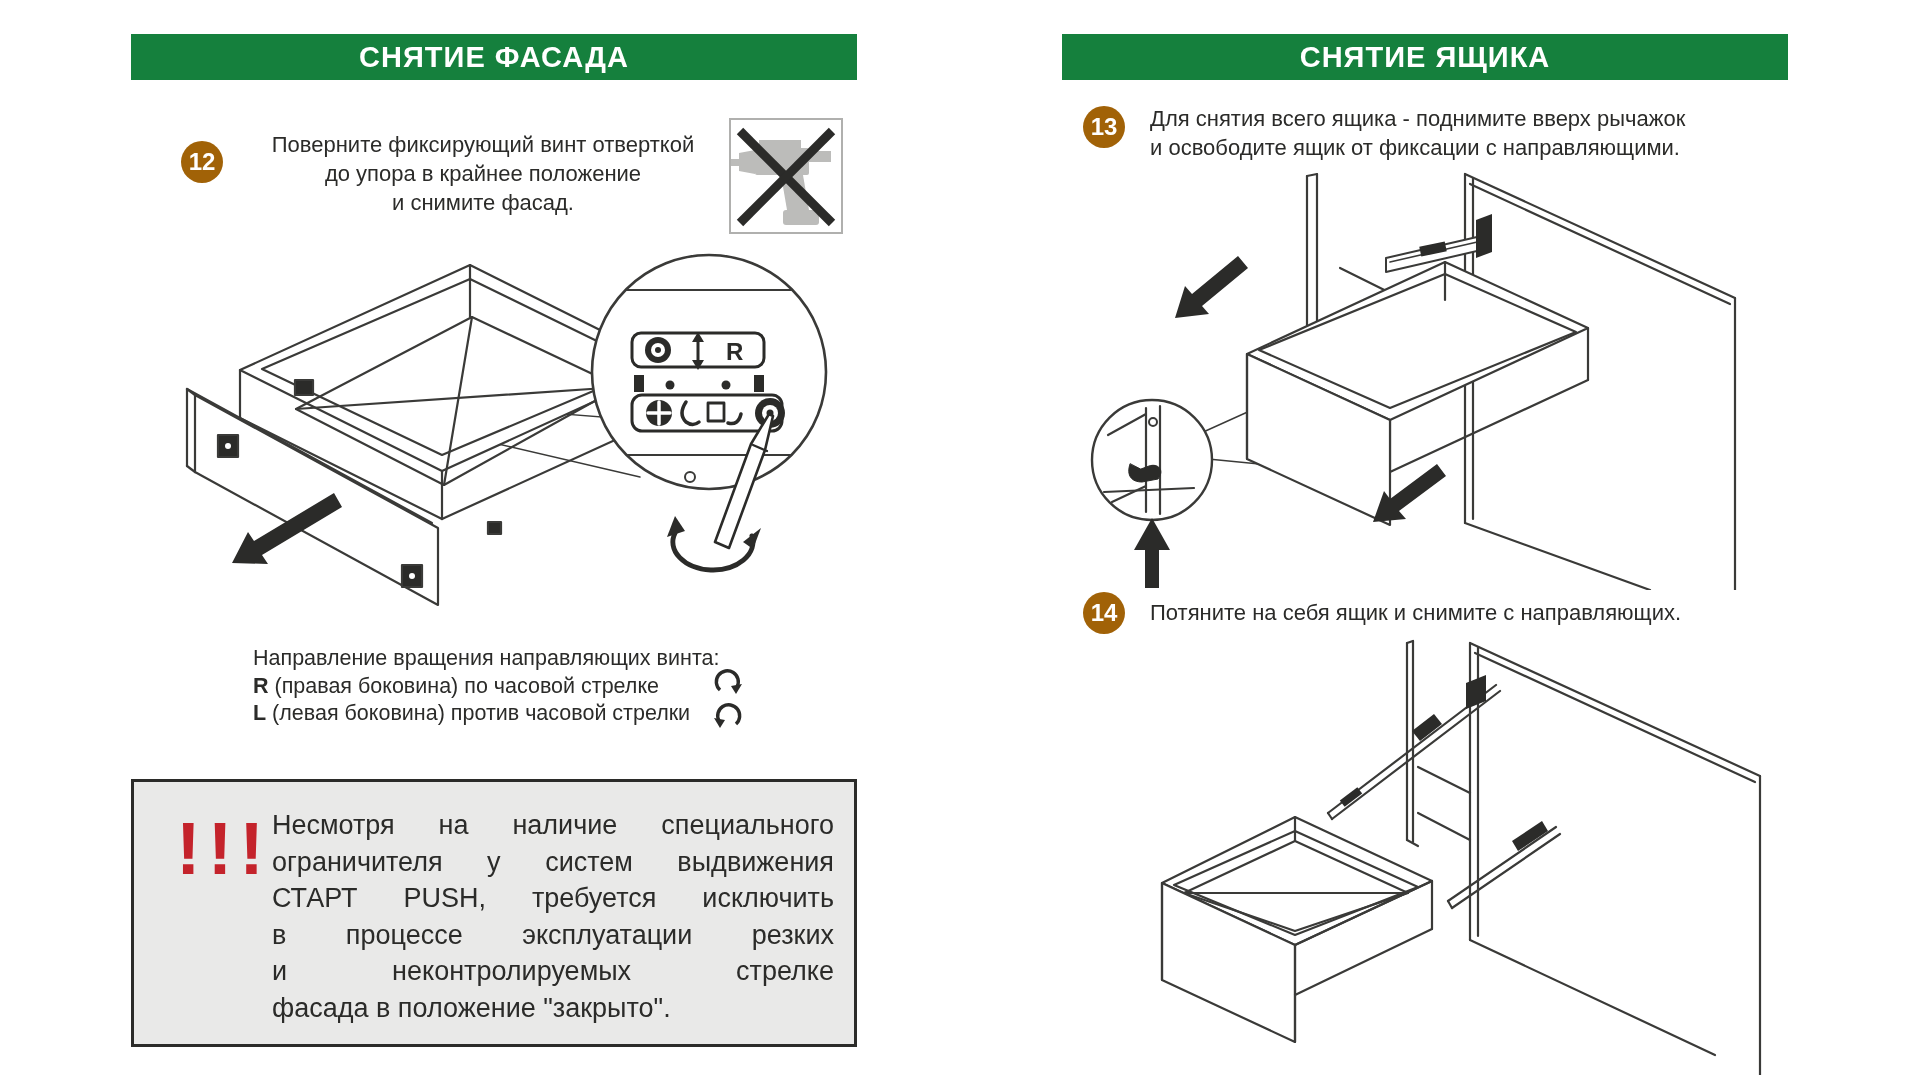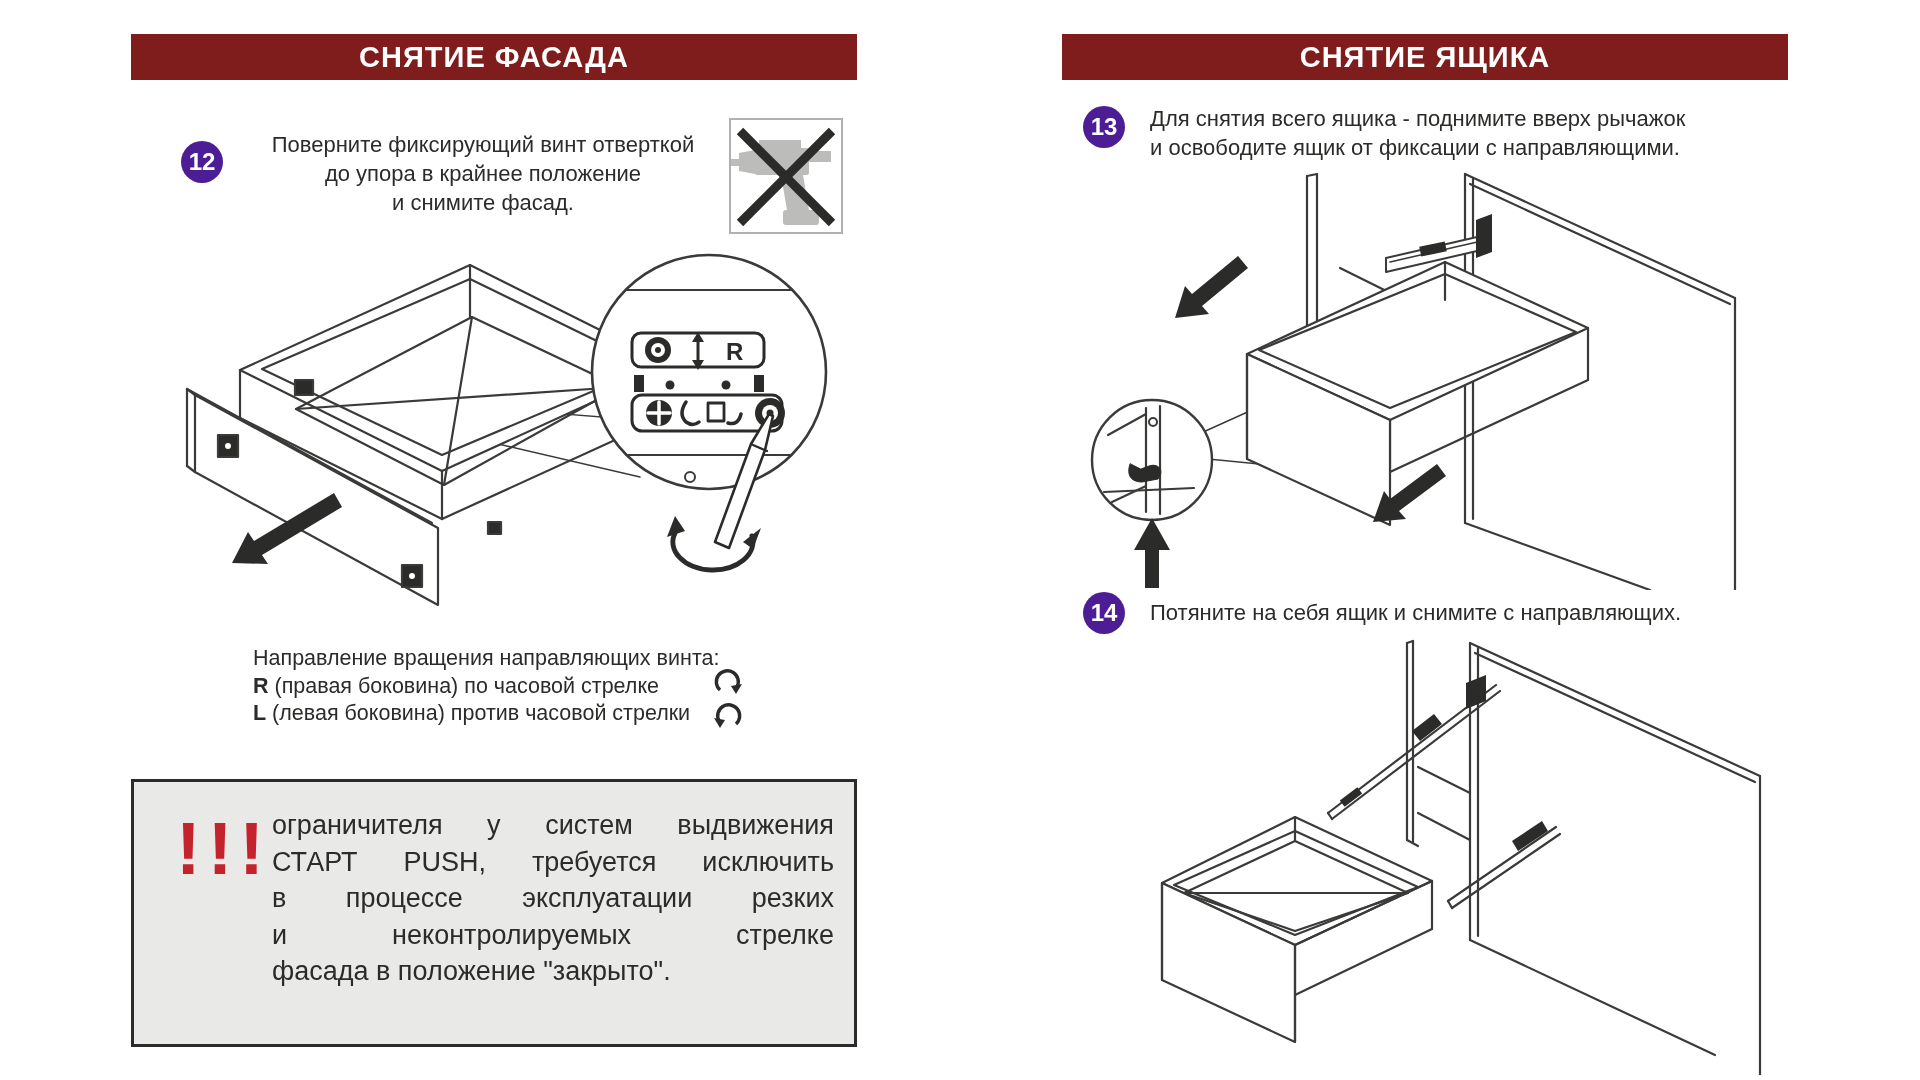--- a/index.html
+++ b/index.html
@@ -1,22 +1,22 @@
 <!DOCTYPE html>
 <html><head>
 <meta charset="utf-8">
 <style>
   html,body{margin:0;padding:0;background:#ffffff;}
   body{width:1920px;height:1080px;position:relative;overflow:hidden;
        font-family:"Liberation Sans", sans-serif;color:#2b2b29;}
-  .hdr{position:absolute;height:46px;background:#7f1d1d;color:#ffffff;
+  .hdr{position:absolute;height:46px;background:#15803d;color:#ffffff;
        font-weight:bold;font-size:29px;letter-spacing:1px;
        display:flex;align-items:center;justify-content:center;}
   .badge{position:absolute;width:42px;height:42px;border-radius:50%;
-       background:#4c1d95;color:#fff;font-weight:bold;font-size:24px;
+       background:#a16207;color:#fff;font-weight:bold;font-size:24px;
        display:flex;align-items:center;justify-content:center;}
   .steptext{position:absolute;font-size:22px;line-height:29px;white-space:pre-line;}
   .note{position:absolute;left:253px;top:645px;font-size:21.5px;line-height:27.5px;}
   .note b{font-weight:bold;}
   .roticon{position:absolute;width:32px;height:32px;}
   .warn{position:absolute;left:131px;top:779px;width:726px;height:268px;
         background:#e9e9e8;border:3px solid #2b2b29;box-sizing:border-box;}
   .warn-marks{position:absolute;left:42px;top:30px;color:#c4232b;
         font-size:74px;font-weight:bold;letter-spacing:7px;line-height:1;}
   .warn-text{position:absolute;left:138px;top:25px;width:562px;
@@ -150,20 +150,21 @@
 <div class="roticon" style="left:712px;top:700px;">
   <svg width="32" height="32" viewBox="0 0 32 32">
     <path d="M 24,24 A 11 11 0 1 0 7,21" fill="none" stroke="#2b2b29" stroke-width="3.4"></path>
     <polygon points="13,20 2,18 8,28" fill="#2b2b29"></polygon>
   </svg>
 </div>
 
 <div class="warn">
   <div class="warn-marks">!!!</div>
   <div class="warn-text">
+    <div class="jl">Несмотря на наличие специального</div>
     <div class="jl">ограничителя у систем выдвижения</div>
     <div class="jl">СТАРТ PUSH, требуется исключить</div>
     <div class="jl">в процессе эксплуатации резких</div>
     <div class="jl">и неконтролируемых стрелке</div>
     <div>фасада в положение "закрыто".</div>
   </div>
 </div>
 
 <div class="hdr" style="left:1062px;top:34px;width:726px;text-align:right;">СНЯТИЕ ЯЩИКА</div>
 

